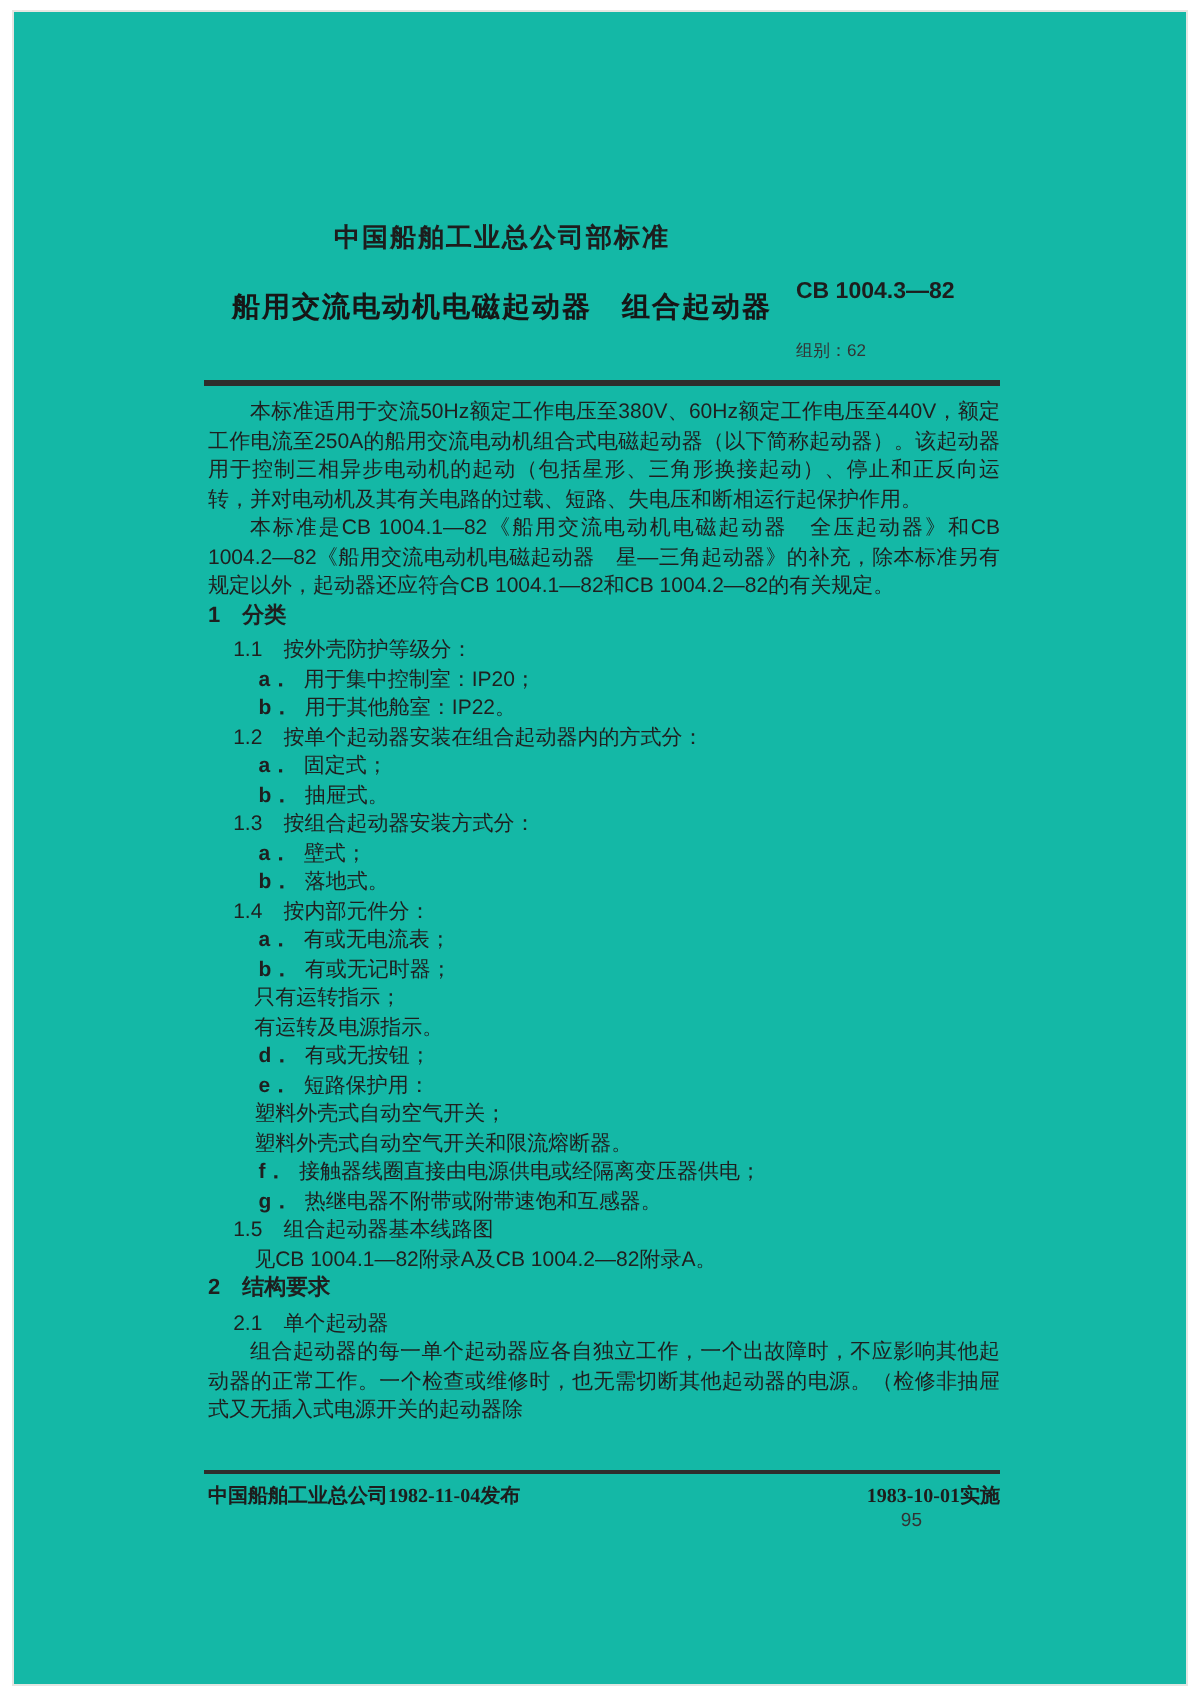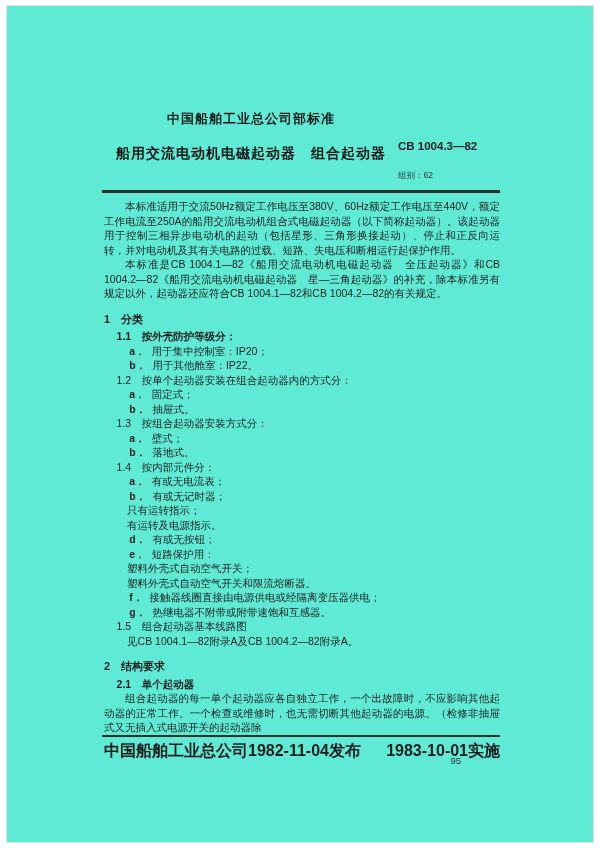--- a/index.html
+++ b/index.html
@@ -5,21 +5,21 @@
   * { margin:0; padding:0; box-sizing:border-box; }
   html,body { width:600px; height:848px; }
   body {
     font-family:"Liberation Sans","DejaVu Sans",sans-serif;
     background:#ffffff;
     position:relative;
     color:#222;
   }
   .page {
     position:absolute; inset:5px 6px;
-    background:#5eead4;
+    background:#14b8a6;
     border:1px solid #e6e6e2;
   }
   
   .header {
     position:absolute; top:104px; left:97px; right:90px;
     display:flex; align-items:flex-start;
   }
   .header-left { flex:1; text-align:center; }
   .org-label {
     font-size:13px; font-weight:bold; letter-spacing:1px; color:#1d1d1d;
@@ -43,31 +43,31 @@
   }
   
   .content {
     position:absolute; top:193px; left:97px; right:93px;
     font-size:10.5px; line-height:14.5px; color:#1f1f1f;
   }
   .bl { white-space:nowrap; }
   .bl.p {
     white-space:normal; text-align:justify; text-indent:2em;
   }
-  .bl.h1 { font-weight:bold; font-size:11px; margin-top:11px; margin-bottom:3px; }
-  .bl.hb { font-weight:bold; padding-left:1.2em; }
+  .bl.h1 { font-weight:bold; font-size:11px; margin-bottom:3px; }
+  .bl.hb { font-weight:normal; padding-left:1.2em; }
   .bl.n  { padding-left:1.2em; }
   .bl.item { padding-left:2.4em; }
   .bl.cont { padding-left:2.2em; }
   .bl .letter { font-weight:bold; margin-right:0.6em; }
   
   .footer-text {
     position:absolute; top:735px; left:97px; right:93px;
     display:flex; justify-content:space-between;
-    font-size:16px; font-weight:bold; color:#1d1d1d;
+    font-size:10px; font-weight:bold; color:#1d1d1d;font-family:Liberation Serif, serif;
   }
   .page-num {
     position:absolute; top:749px; right:132px;
     font-size:9.5px; color:#333;
   }
 </style>
 </head>
 <body>
 
 <div class="page">

